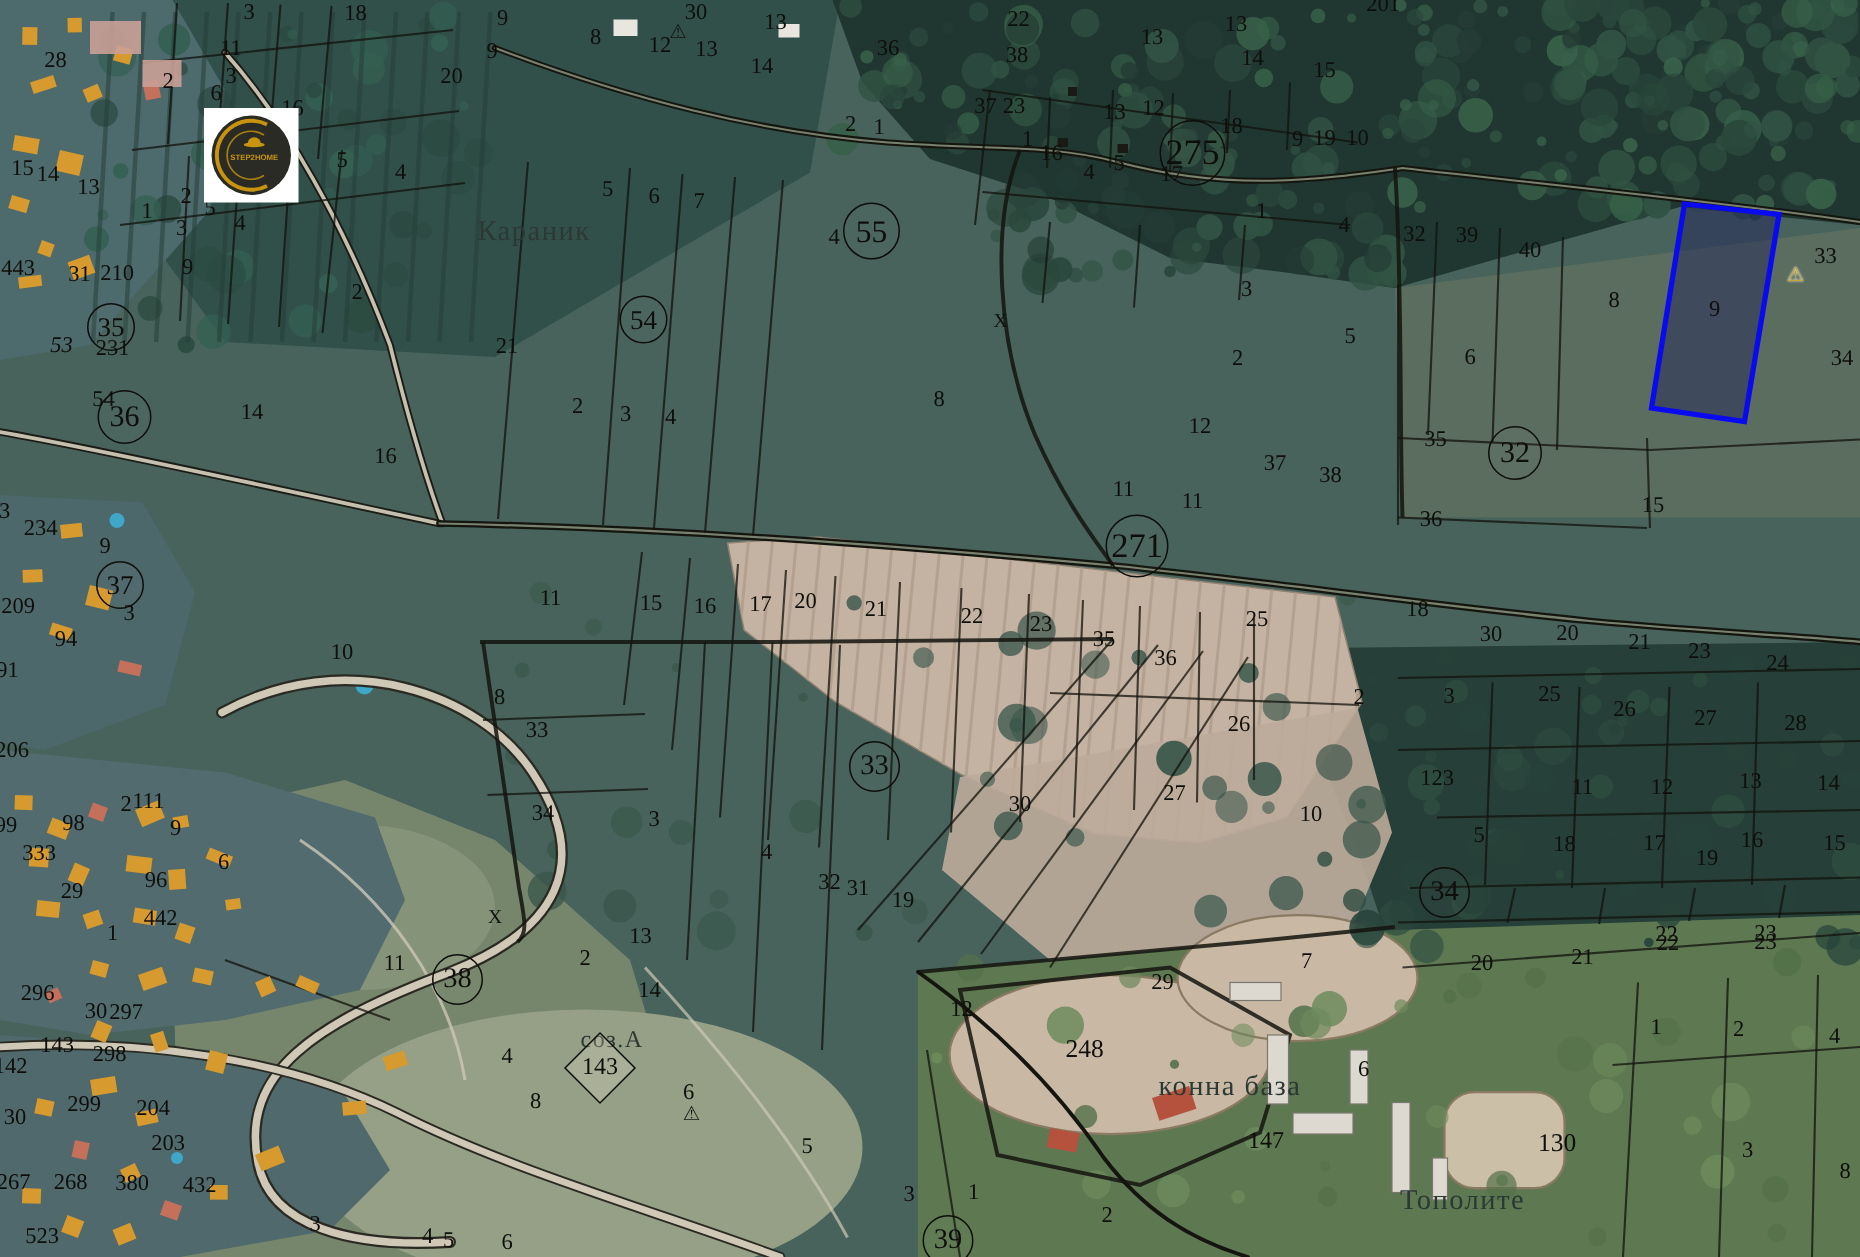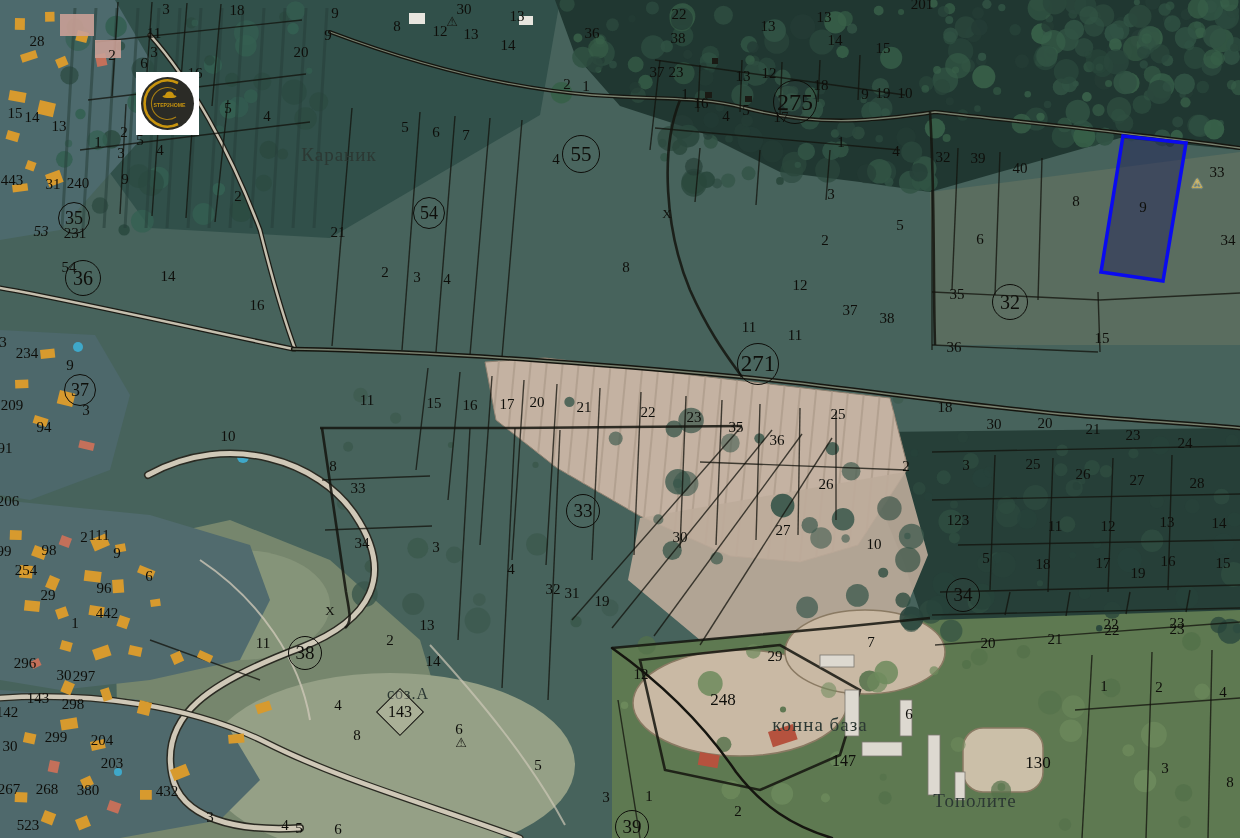--- a/index.html
+++ b/index.html
@@ -765,21 +765,21 @@
       <div class="lbl" style="left: 32px; top: 117px;">14</div>
       <div class="lbl" style="left: 59px; top: 126px;">13</div>
       <div class="lbl" style="left: 98px; top: 142px;">1</div>
       <div class="lbl" style="left: 124px; top: 132px;">2</div>
       <div class="lbl" style="left: 140px; top: 140px;">5</div>
       <div class="lbl" style="left: 121px; top: 153px;">3</div>
       <div class="lbl" style="left: 160px; top: 150px;">4</div>
       <div class="lbl" style="left: 125px; top: 179px;">9</div>
       <div class="lbl" style="left: 12px; top: 180px;">443</div>
       <div class="lbl" style="left: 53px; top: 184px;">31</div>
-      <div class="lbl" style="left: 78px; top: 183px;">240</div>
+      <div class="lbl" style="left: 78px; top: 183px;">210</div>
       <div class="lbl" style="left: 238px; top: 196px;">2</div>
       <div class="lbl" style="left: 335px; top: 13px;">9</div>
       <div class="lbl" style="left: 328px; top: 35px;">9</div>
       <div class="lbl" style="left: 397px; top: 26px;">8</div>
       <div class="lbl" style="left: 440px; top: 31px;">12</div>
       <div class="lbl" style="left: 471px; top: 34px;">13</div>
       <div class="lbl" style="left: 464px; top: 9px;">30</div>
       <div class="lbl" style="left: 517px; top: 16px;">13</div>
       <div class="lbl" style="left: 508px; top: 45px;">14</div>
       <div class="lbl" style="left: 592px; top: 33px;">36</div>
@@ -887,21 +887,21 @@
       <div class="lbl" style="left: 1138px; top: 573px;">19</div>
       <div class="lbl" style="left: 1111px; top: 624px;">22</div>
       <div class="lbl" style="left: 1177px; top: 623px;">23</div>
       <div class="lbl" style="left: 44px; top: 427px;">94</div>
       <div class="lbl" style="left: 5px; top: 448px;">91</div>
       <div class="lbl" style="left: 84px; top: 537px;">2</div>
       <div class="lbl" style="left: 99px; top: 535px;">111</div>
       <div class="lbl" style="left: 4px; top: 551px;">99</div>
       <div class="lbl" style="left: 49px; top: 550px;">98</div>
       <div class="lbl" style="left: 117px; top: 553px;">9</div>
-      <div class="lbl" style="left: 26px; top: 570px;">254</div>
+      <div class="lbl" style="left: 26px; top: 570px;">333</div>
       <div class="lbl" style="left: 48px; top: 595px;">29</div>
       <div class="lbl" style="left: 104px; top: 588px;">96</div>
       <div class="lbl" style="left: 149px; top: 576px;">6</div>
       <div class="lbl" style="left: 107px; top: 613px;">442</div>
       <div class="lbl" style="left: 75px; top: 623px;">1</div>
       <div class="lbl" style="left: 333px; top: 466px;">8</div>
       <div class="lbl" style="left: 358px; top: 488px;">33</div>
       <div class="lbl" style="left: 362px; top: 543px;">34</div>
       <div class="lbl" style="left: 436px; top: 547px;">3</div>
       <div class="lbl" style="left: 511px; top: 569px;">4</div>
@@ -918,21 +918,21 @@
       <div class="lbl" style="left: 38px; top: 698px;">143</div>
       <div class="lbl" style="left: 73px; top: 704px;">298</div>
       <div class="lbl" style="left: 7px; top: 712px;">142</div>
       <div class="lbl" style="left: 56px; top: 737px;">299</div>
       <div class="lbl" style="left: 10px; top: 746px;">30</div>
       <div class="lbl" style="left: 102px; top: 740px;">204</div>
       <div class="lbl" style="left: 112px; top: 763px;">203</div>
       <div class="lbl" style="left: 9px; top: 789px;">267</div>
       <div class="lbl" style="left: 47px; top: 789px;">268</div>
       <div class="lbl" style="left: 88px; top: 790px;">380</div>
-      <div class="lbl" style="left: 133px; top: 791px; margin-left: 34px;">432</div>
+      <div class="lbl" style="left: 133px; top: 791px;">432</div>
       <div class="lbl" style="left: 28px; top: 813px; margin-top: 12px;">523</div>
       <div class="lbl" style="left: 210px; top: 817px;">3</div>
       <div class="lbl" style="left: 285px; top: 825px;">4</div>
       <div class="lbl" style="left: 299px; top: 828px;">5</div>
       <div class="lbl" style="left: 338px; top: 705px;">4</div>
       <div class="lbl" style="left: 357px; top: 735px;">8</div>
       <div class="lbl" style="left: 459px; top: 729px;">6</div>
       <div class="lbl" style="left: 538px; top: 765px;">5</div>
       <div class="lbl" style="left: 606px; top: 797px;">3</div>
       <div class="lbl" style="left: 338px; top: 829px;">6</div>
@@ -947,21 +947,21 @@
       <div class="lbl" style="left: 988px; top: 643px;">20</div>
       <div class="lbl" style="left: 1055px; top: 639px;">21</div>
       <div class="lbl" style="left: 1112px; top: 630px;">22</div>
       <div class="lbl" style="left: 1177px; top: 629px;">23</div>
       <div class="lbl" style="left: 1104px; top: 686px;">1</div>
       <div class="lbl" style="left: 1159px; top: 687px;">2</div>
       <div class="lbl" style="left: 1223px; top: 692px;">4</div>
       <div class="lbl" style="left: 1038px; top: 762px; font-size: 17px;">130</div>
       <div class="lbl" style="left: 1165px; top: 768px;">3</div>
       <div class="lbl" style="left: 1230px; top: 782px;">8</div>
-      <div class="place" style="left: 339px; top: 155px; font-size: 19px;">Караник</div>
+      <div class="place" style="left: 356px; top: 155px; font-size: 19px;">Караник</div>
       <div class="place" style="left: 408px; top: 694px; font-size: 16px;">соз.А</div>
       <div class="place" style="left: 820px; top: 725px; font-size: 19px;">конна база</div>
       <div class="place" style="left: 975px; top: 801px; font-size: 19px;">Тополите</div>
       <div class="circle-num" style="left: 581px; top: 154px; width: 36px; height: 36px; font-size: 21px;">55</div>
       <div class="circle-num" style="left: 429px; top: 213px; width: 30px; height: 30px; font-size: 18px;">54</div>
       <div class="circle-num" style="left: 795px; top: 102px; width: 42px; height: 42px; font-size: 24px;">275</div>
       <div class="circle-num" style="left: 758px; top: 364px; width: 40px; height: 40px; font-size: 23px;">271</div>
       <div class="circle-num" style="left: 1010px; top: 302px; width: 34px; height: 34px; font-size: 20px;">32</div>
       <div class="circle-num" style="left: 583px; top: 511px; width: 32px; height: 32px; font-size: 19px;">33</div>
       <div class="circle-num" style="left: 963px; top: 595px; width: 32px; height: 32px; font-size: 19px;">34</div>

